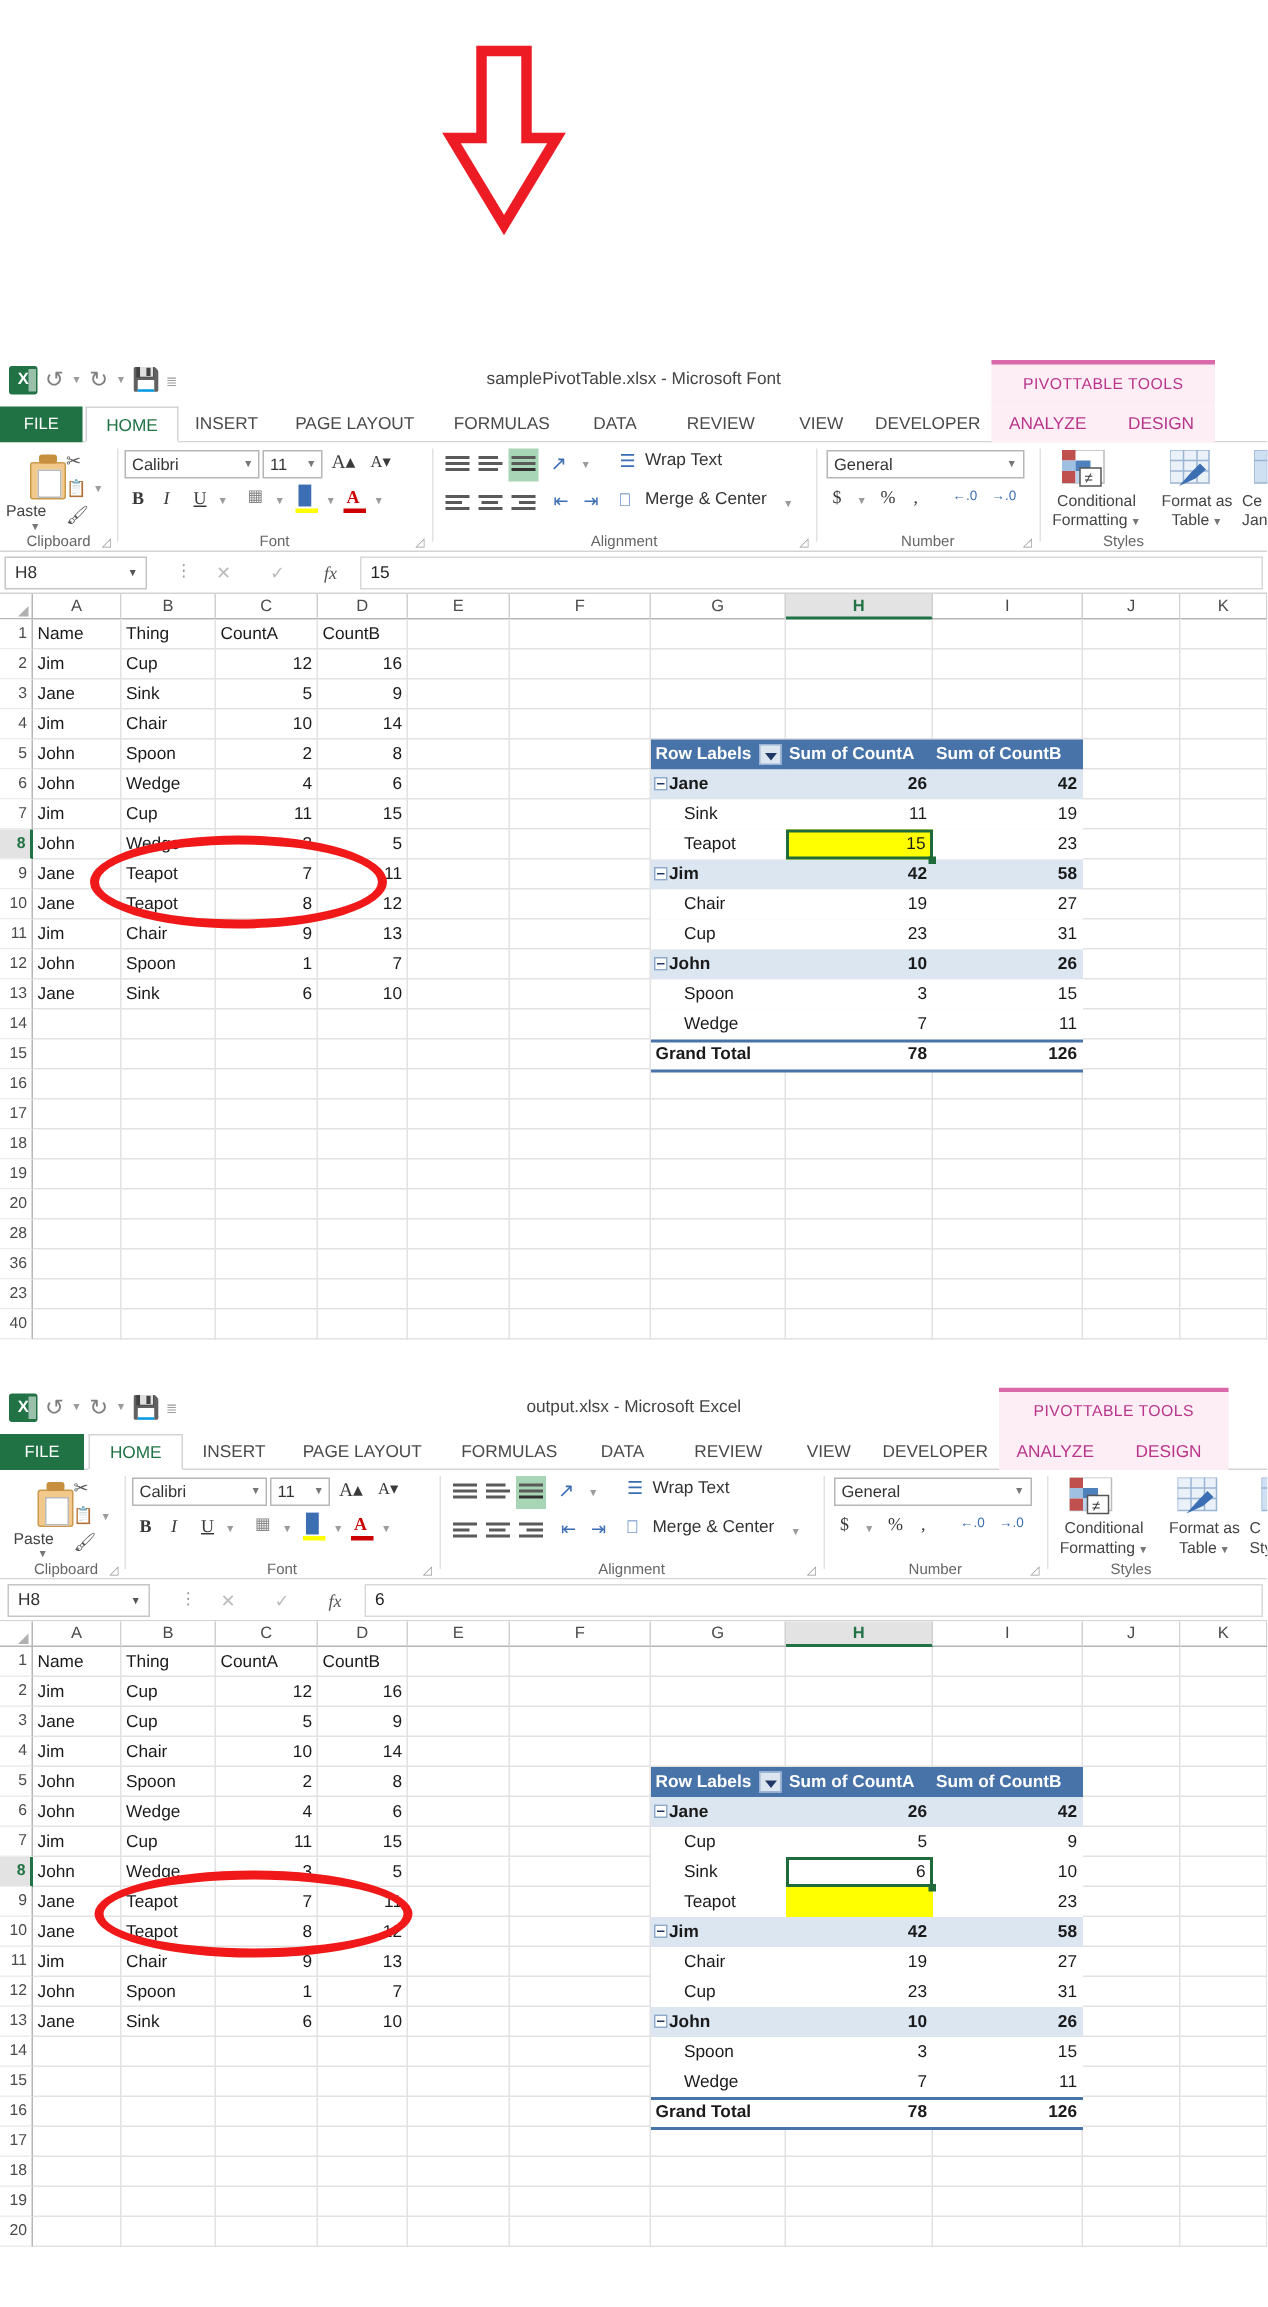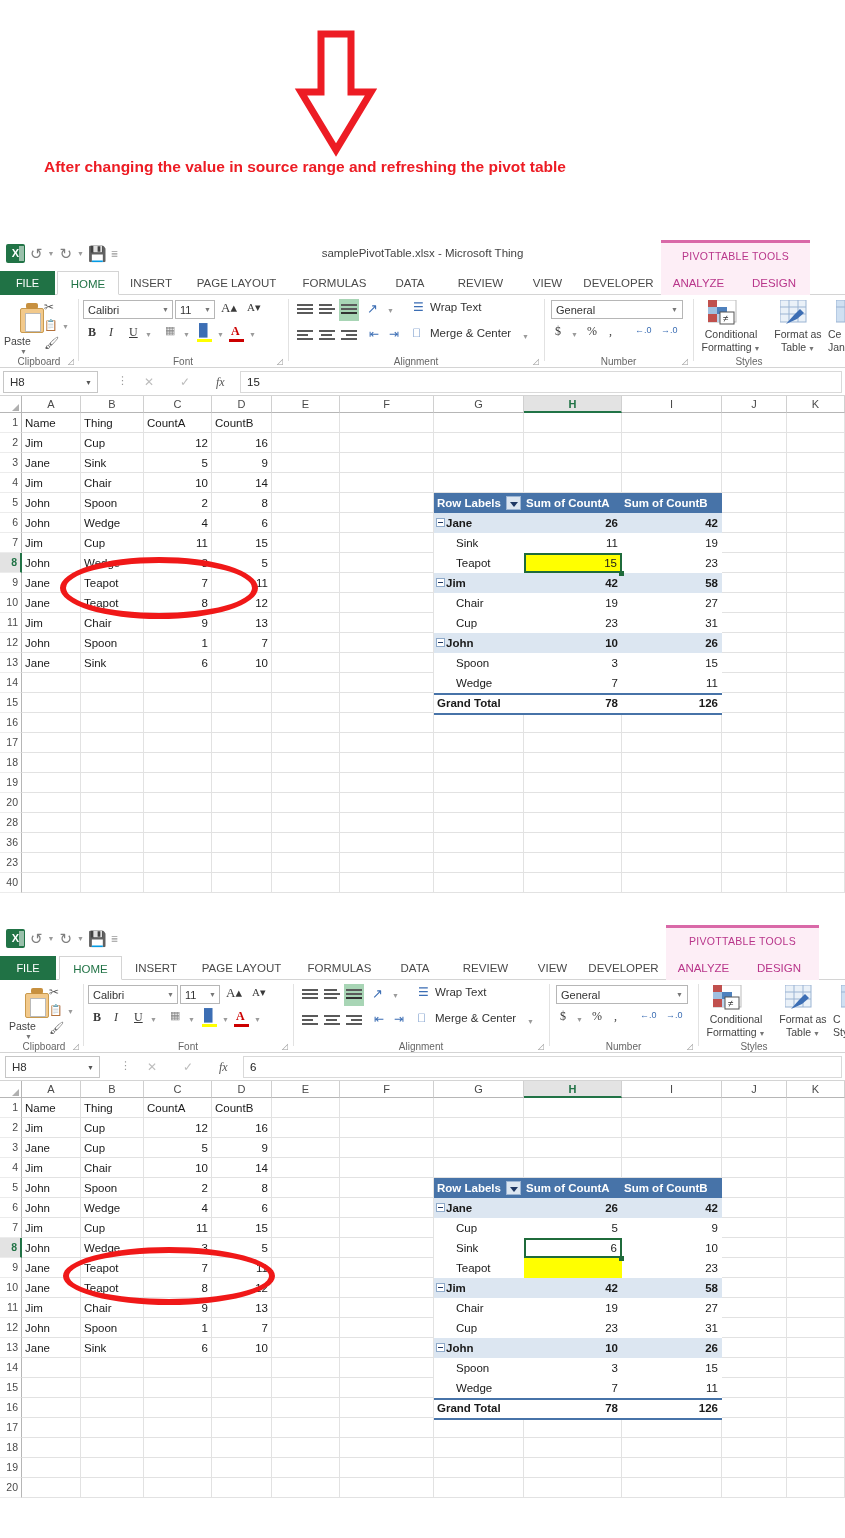--- a/index.html
+++ b/index.html
@@ -128,38 +128,37 @@
 </style>
 </head>
 <body>
 
 <div class="page">
 
   <svg class="annot-arrow" viewBox="0 0 92 128">
     <polygon points="31,4 61,4 61,62 81,62 46,120 11,62 31,62" fill="#ffffff" stroke="#ed1c24" stroke-width="7" stroke-linejoin="miter"></polygon>
   </svg>
   <div class="annot-text">
-    <div>After changing the value in source range and refreshing the pivot table</div>
   </div>
 
   <div class="xlwin" id="win-top" style="top:240px; height:685px;">
 
     <div class="titlebar">
       <div class="qat">
         <div class="xl-logo">
             <span>X</span>
           </div>
         <div class="qbtn">↺</div>
           <div class="qcaret">▼</div>
         <div class="qbtn">↻</div>
           <div class="qcaret">▼</div>
         <div class="save-ic">💾</div>
         <div class="qcaret" style="font-size:9px;">≣</div>
       </div>
-      <div class="wintitle">samplePivotTable.xlsx - Microsoft Thing</div>
+      <div class="wintitle">samplePivotTable.xlsx - Microsoft Font</div>
       <div class="pt-tools" style="left:661px; width:149px;">
         <div class="pt-tools-label">PIVOTTABLE TOOLS</div>
       </div>
     </div>
 
     <div class="tabbar">
       <div class="tabstrip-pink" style="left:661px; width:149px;"></div>
       <div class="tab file" style="left:0px;   width:55px;">FILE</div>
       <div class="tab active" style="left:57px;  width:62px;">HOME</div>
       <div class="tab" style="left:121px; width:60px;">INSERT</div>
@@ -753,20 +752,21 @@
         <div class="xl-logo">
             <span>X</span>
           </div>
         <div class="qbtn">↺</div>
           <div class="qcaret">▼</div>
         <div class="qbtn">↻</div>
           <div class="qcaret">▼</div>
         <div class="save-ic">💾</div>
         <div class="qcaret" style="font-size:9px;">≣</div>
       </div>
+      <div class="wintitle">output.xlsx - Microsoft Excel</div>
       <div class="pt-tools" style="left:666px; width:153px;">
         <div class="pt-tools-label">PIVOTTABLE TOOLS</div>
       </div>
     </div>
 
     <div class="tabbar">
       <div class="tabstrip-pink" style="left:666px; width:153px;"></div>
       <div class="tab file" style="left:0px;   width:56px;">FILE</div>
       <div class="tab active" style="left:59px;  width:63px;">HOME</div>
       <div class="tab" style="left:126px; width:60px;">INSERT</div>

